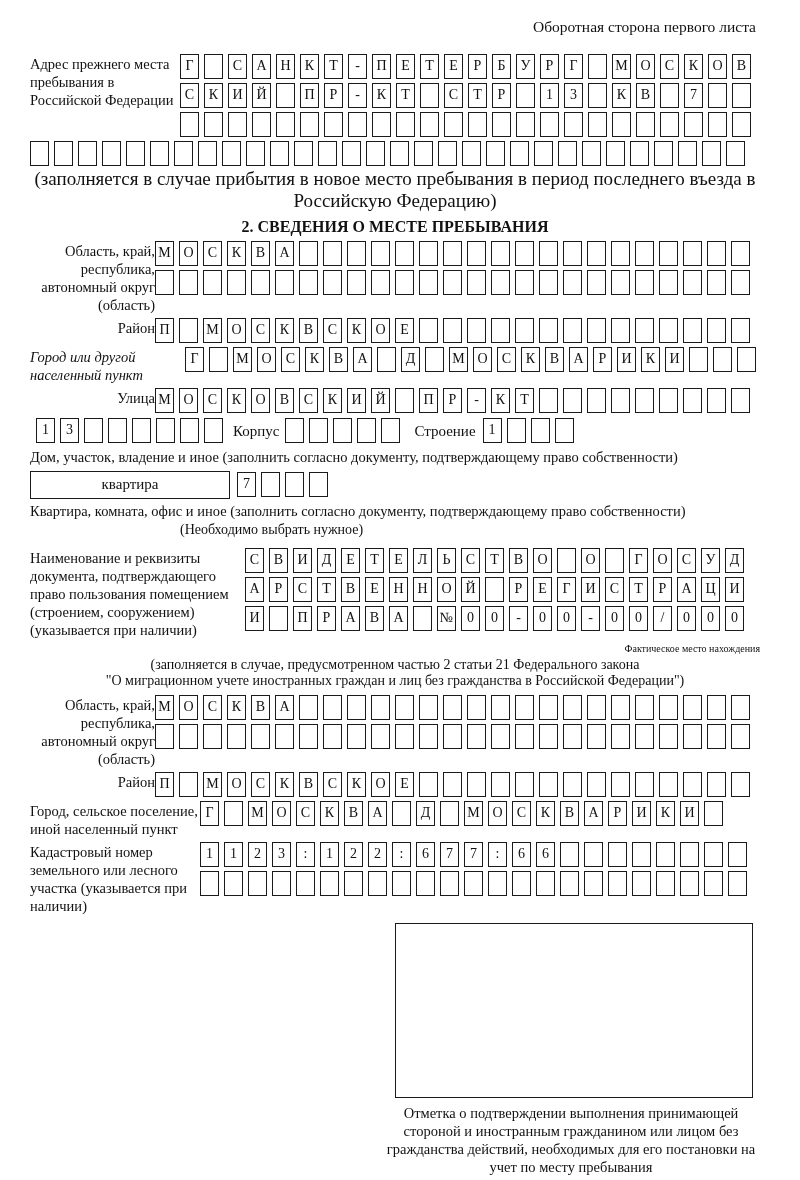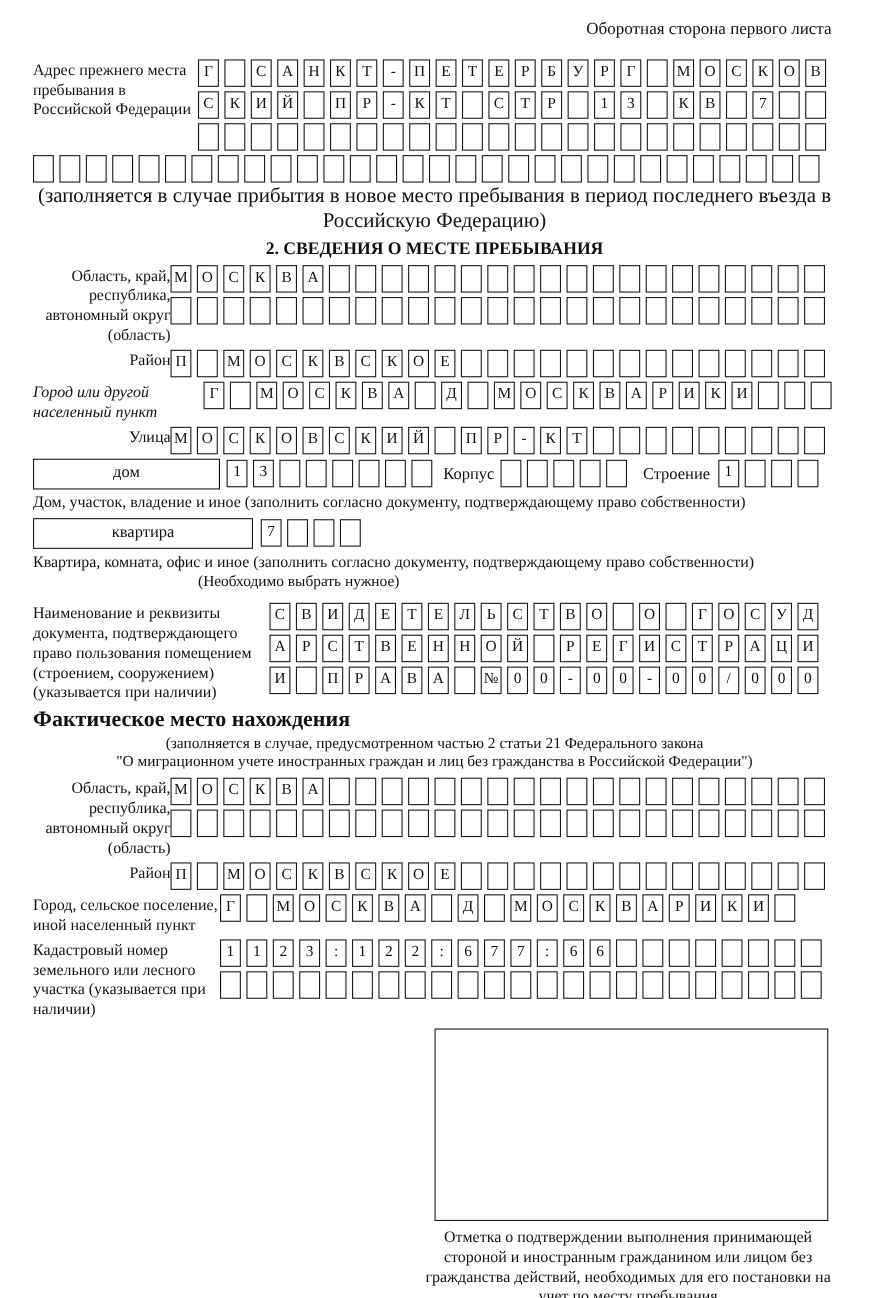--- a/index.html
+++ b/index.html
@@ -22,21 +22,21 @@
   .widebox{box-sizing:border-box;flex:none;height:28px;border:1.6px solid #1a1a1a;
            text-align:center;font-size:15px;line-height:25px;}
   .inline-label{flex:none;font-size:15px;line-height:28px;}
   .house-cells{margin-top:1px;}
   
   .stay-row{display:flex;align-items:center;margin:4px 0 2px 0;font-size:15px;}
   .checkbox{box-sizing:border-box;flex:none;width:22px;height:26px;border:1.6px solid #1a1a1a;
             text-align:center;font-size:15px;line-height:23px;}
   .stay-note{font-size:14px;margin:0 0 10px 150px;width:340px;text-align:left;}
   .fact-note{font-size:14px;text-align:center;margin:0;}
-  .fact-title{font-size:20px;font-weight:bold;text-align:left;margin:4px 0 3px 0;}
+  .fact-title{font-size:10px;font-weight:normal;text-align:right;margin:4px 0 3px 0;}
   .stamp-box{box-sizing:border-box;width:358px;height:175px;border:1.7px solid #1a1a1a;margin:8px 0 6px 365px;}
   .stamp-caption{width:386px;margin-left:348px;text-align:center;font-size:14.5px;line-height:18px;}
   .mb2{margin-bottom:2px;} .mb6{margin-bottom:6px;} .mb8{margin-bottom:8px;}
 </style>
 </head>
 <body>
 
 <div class="page">
 
   <div class="header-note">Оборотная сторона первого листа</div>
@@ -306,21 +306,20 @@
         <div class="cb"></div>
         <div class="cb"></div>
         <div class="cb"></div>
         <div class="cb"></div>
         <div class="cb"></div>
         <div class="cb"></div>
       </div>
   </div>
 
   <div class="frow">
-    <div class="widebox" style="width:170px;">дом</div>
     <div class="cells house-cells" style="margin-left:6px;">
         <div class="cb">1</div>
         <div class="cb">3</div>
         <div class="cb"></div>
         <div class="cb"></div>
         <div class="cb"></div>
         <div class="cb"></div>
         <div class="cb"></div>
         <div class="cb"></div>
       </div>

